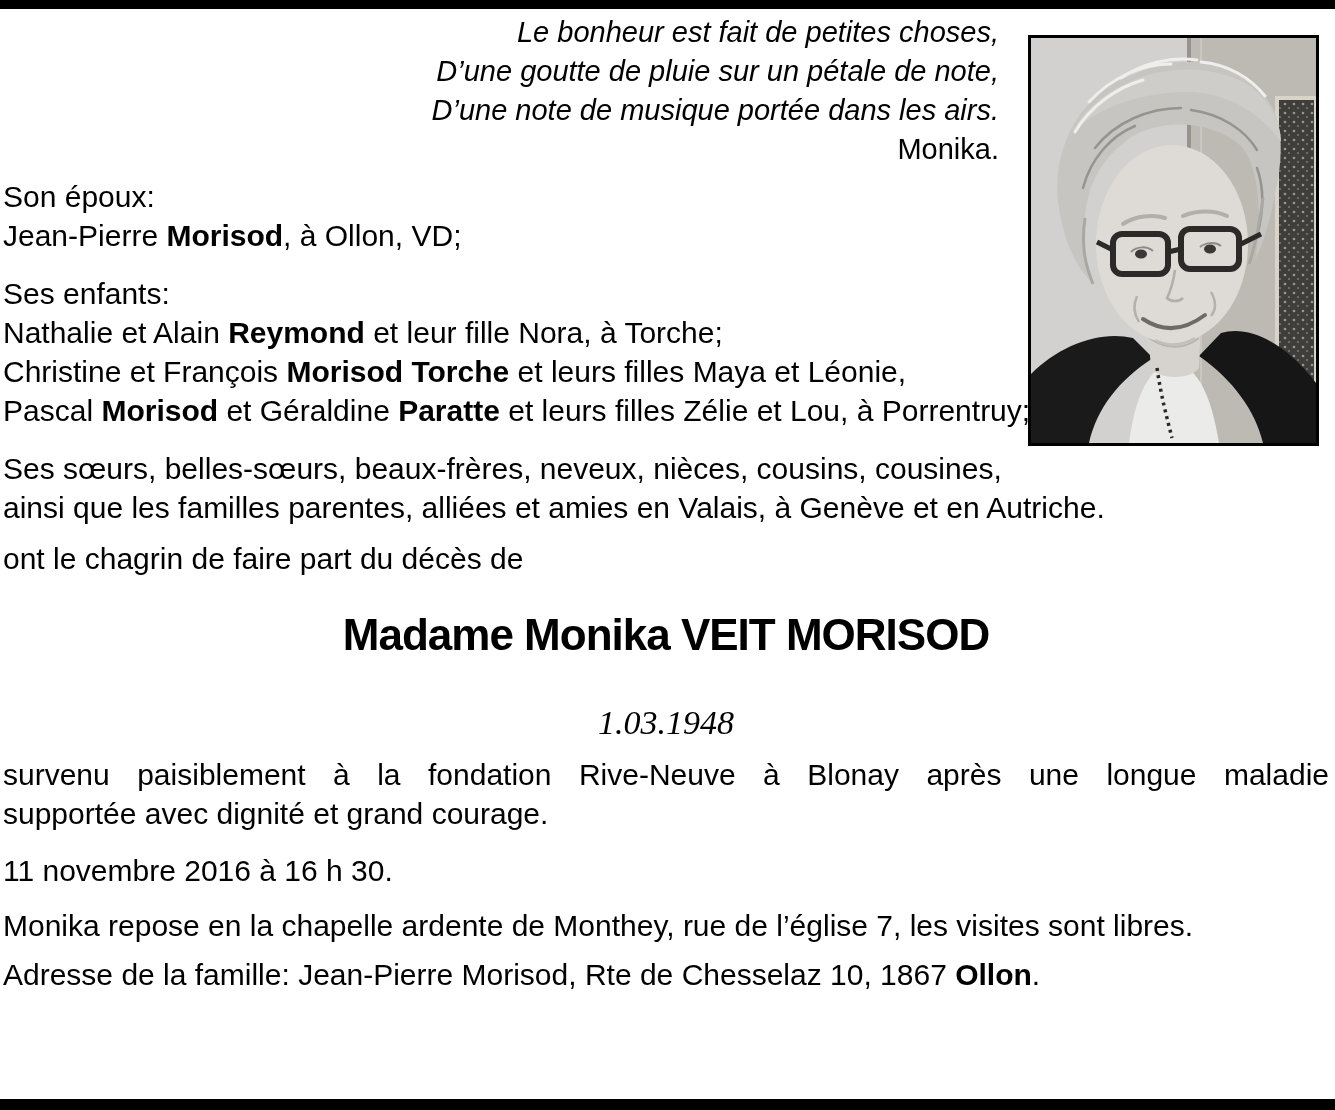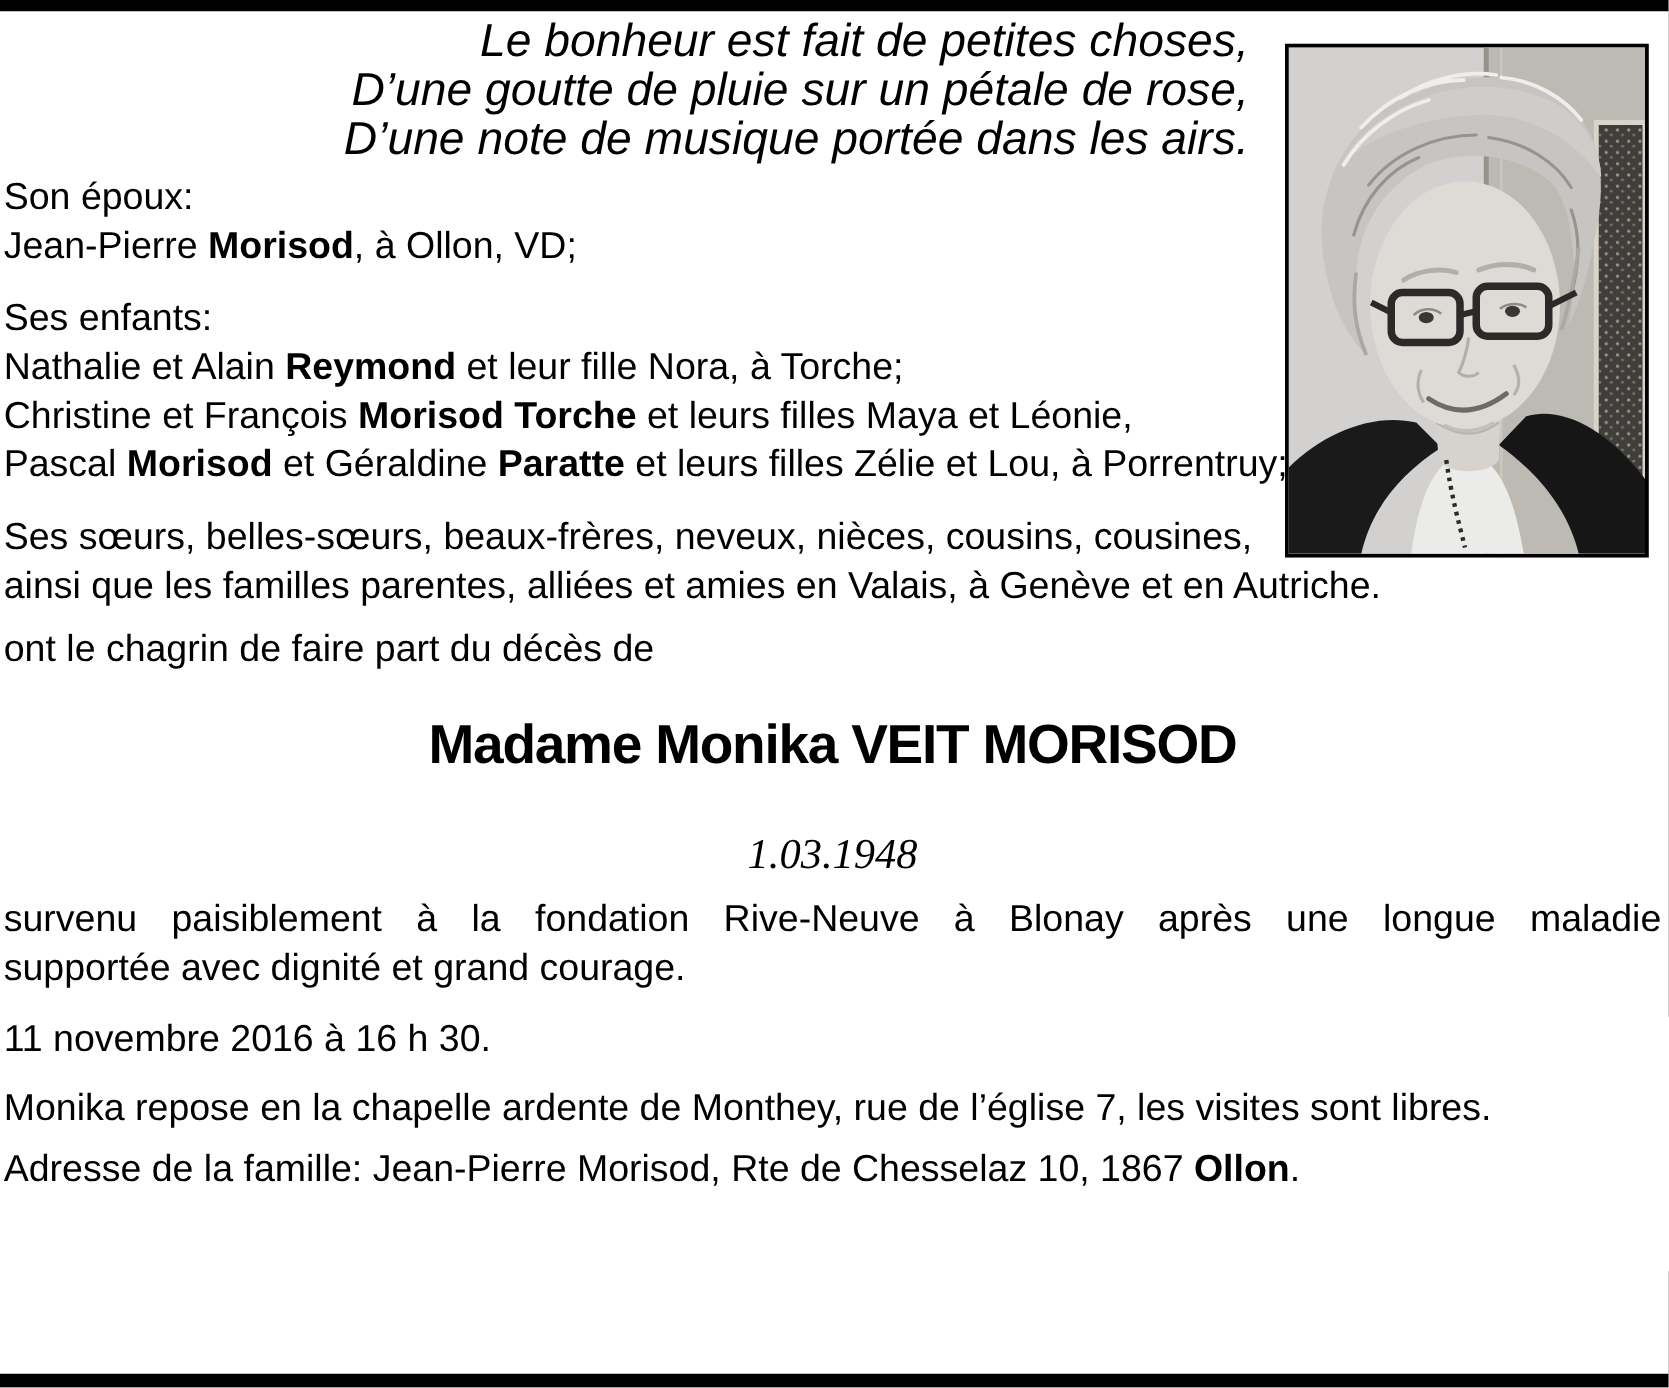--- a/index.html
+++ b/index.html
@@ -11,21 +11,21 @@
     font-family:"Liberation Sans",sans-serif;
   }
   .bar{position:absolute;left:0;width:1335px;background:#000;}
   .bar.top{top:0;height:9px;}
   .bar.bottom{bottom:0;height:11px;}
 
   .content{position:relative;padding:0 6px 0 3px;}
 
   
   .poem{margin:13px 330px 0 0;text-align:right;font-style:italic;
-        font-size:37px;line-height:39px;}
+        font-size:29px;line-height:39px;}
   .poem .sig{font-style:normal;}
 
   
   .photo{position:absolute;left:1028px;top:35px;width:291px;height:411px;
          border:3px solid #000;box-sizing:border-box;background:#d2d1cf;margin:0;}
   .photo svg{display:block;width:100%;height:100%;}
 
   
   .blk{margin-top:19px;}
   .blk[data-block="spouse"]{margin-top:8px;}
@@ -111,23 +111,24 @@
 
       <path d="M126,330 C130,358 136,380 141,400" fill="none" stroke="#2a2a2a" stroke-width="3.5" stroke-dasharray="3,4"></path>
     </svg>
   </figure>
 
   <div class="content">
 
     <section class="poem">
       <div id="poem-lines">
           <div class="pln">Le bonheur est fait de petites choses,</div>
-          <div class="pln">D’une goutte de pluie sur un pétale de rose,</div>
+          <div class="pln">D’une goutte de pluie sur un pétale de note,</div>
           <div class="pln">D’une note de musique portée dans les airs.</div>
         </div>
+      <div class="sig">Monika.</div>
     </section>
 
     <div id="blocks-top">
         <div class="blk" data-block="spouse">
           <div class="ln"><span class="txt"><span>Son époux:</span></span></div>
           <div class="ln"><span class="txt"><span>Jean-Pierre </span><span class="bold">Morisod</span><span>, à Ollon, VD;</span></span></div>
         </div>
         <div class="blk" data-block="children">
           <div class="ln"><span class="txt"><span>Ses enfants:</span></span></div>
           <div class="ln"><span class="txt"><span>Nathalie et Alain </span><span class="bold">Reymond</span><span> et leur fille Nora, à Torche;</span></span></div>

